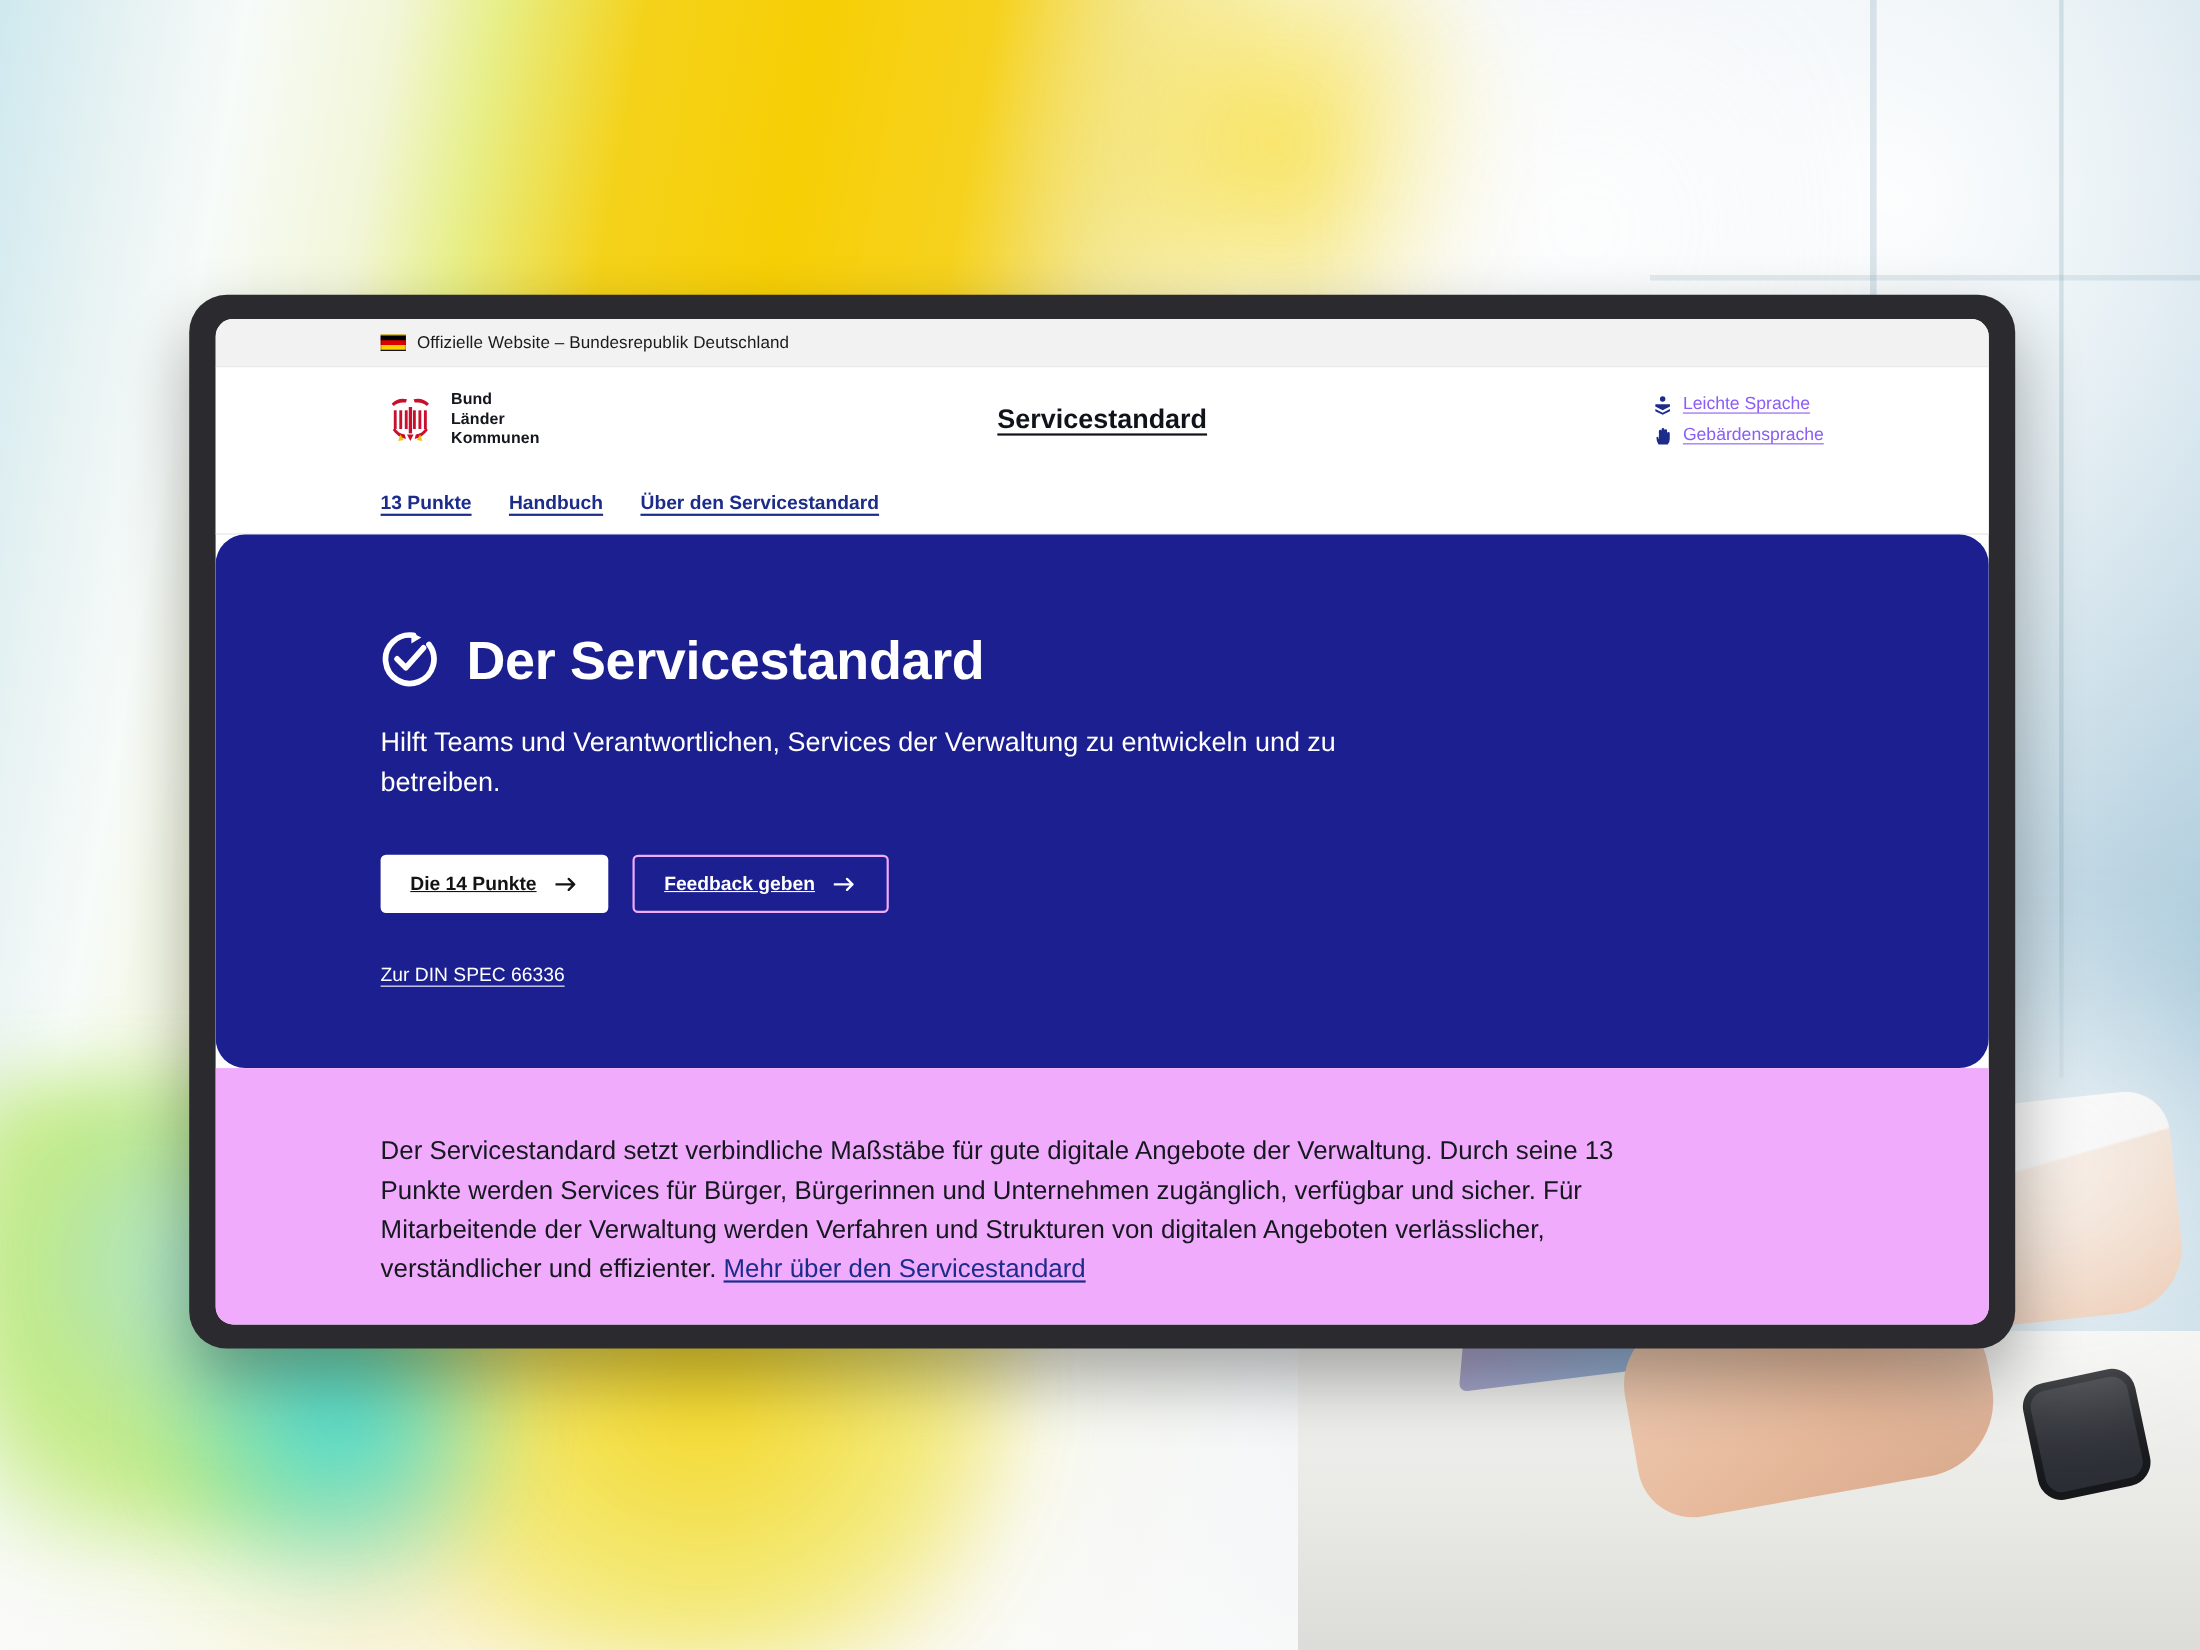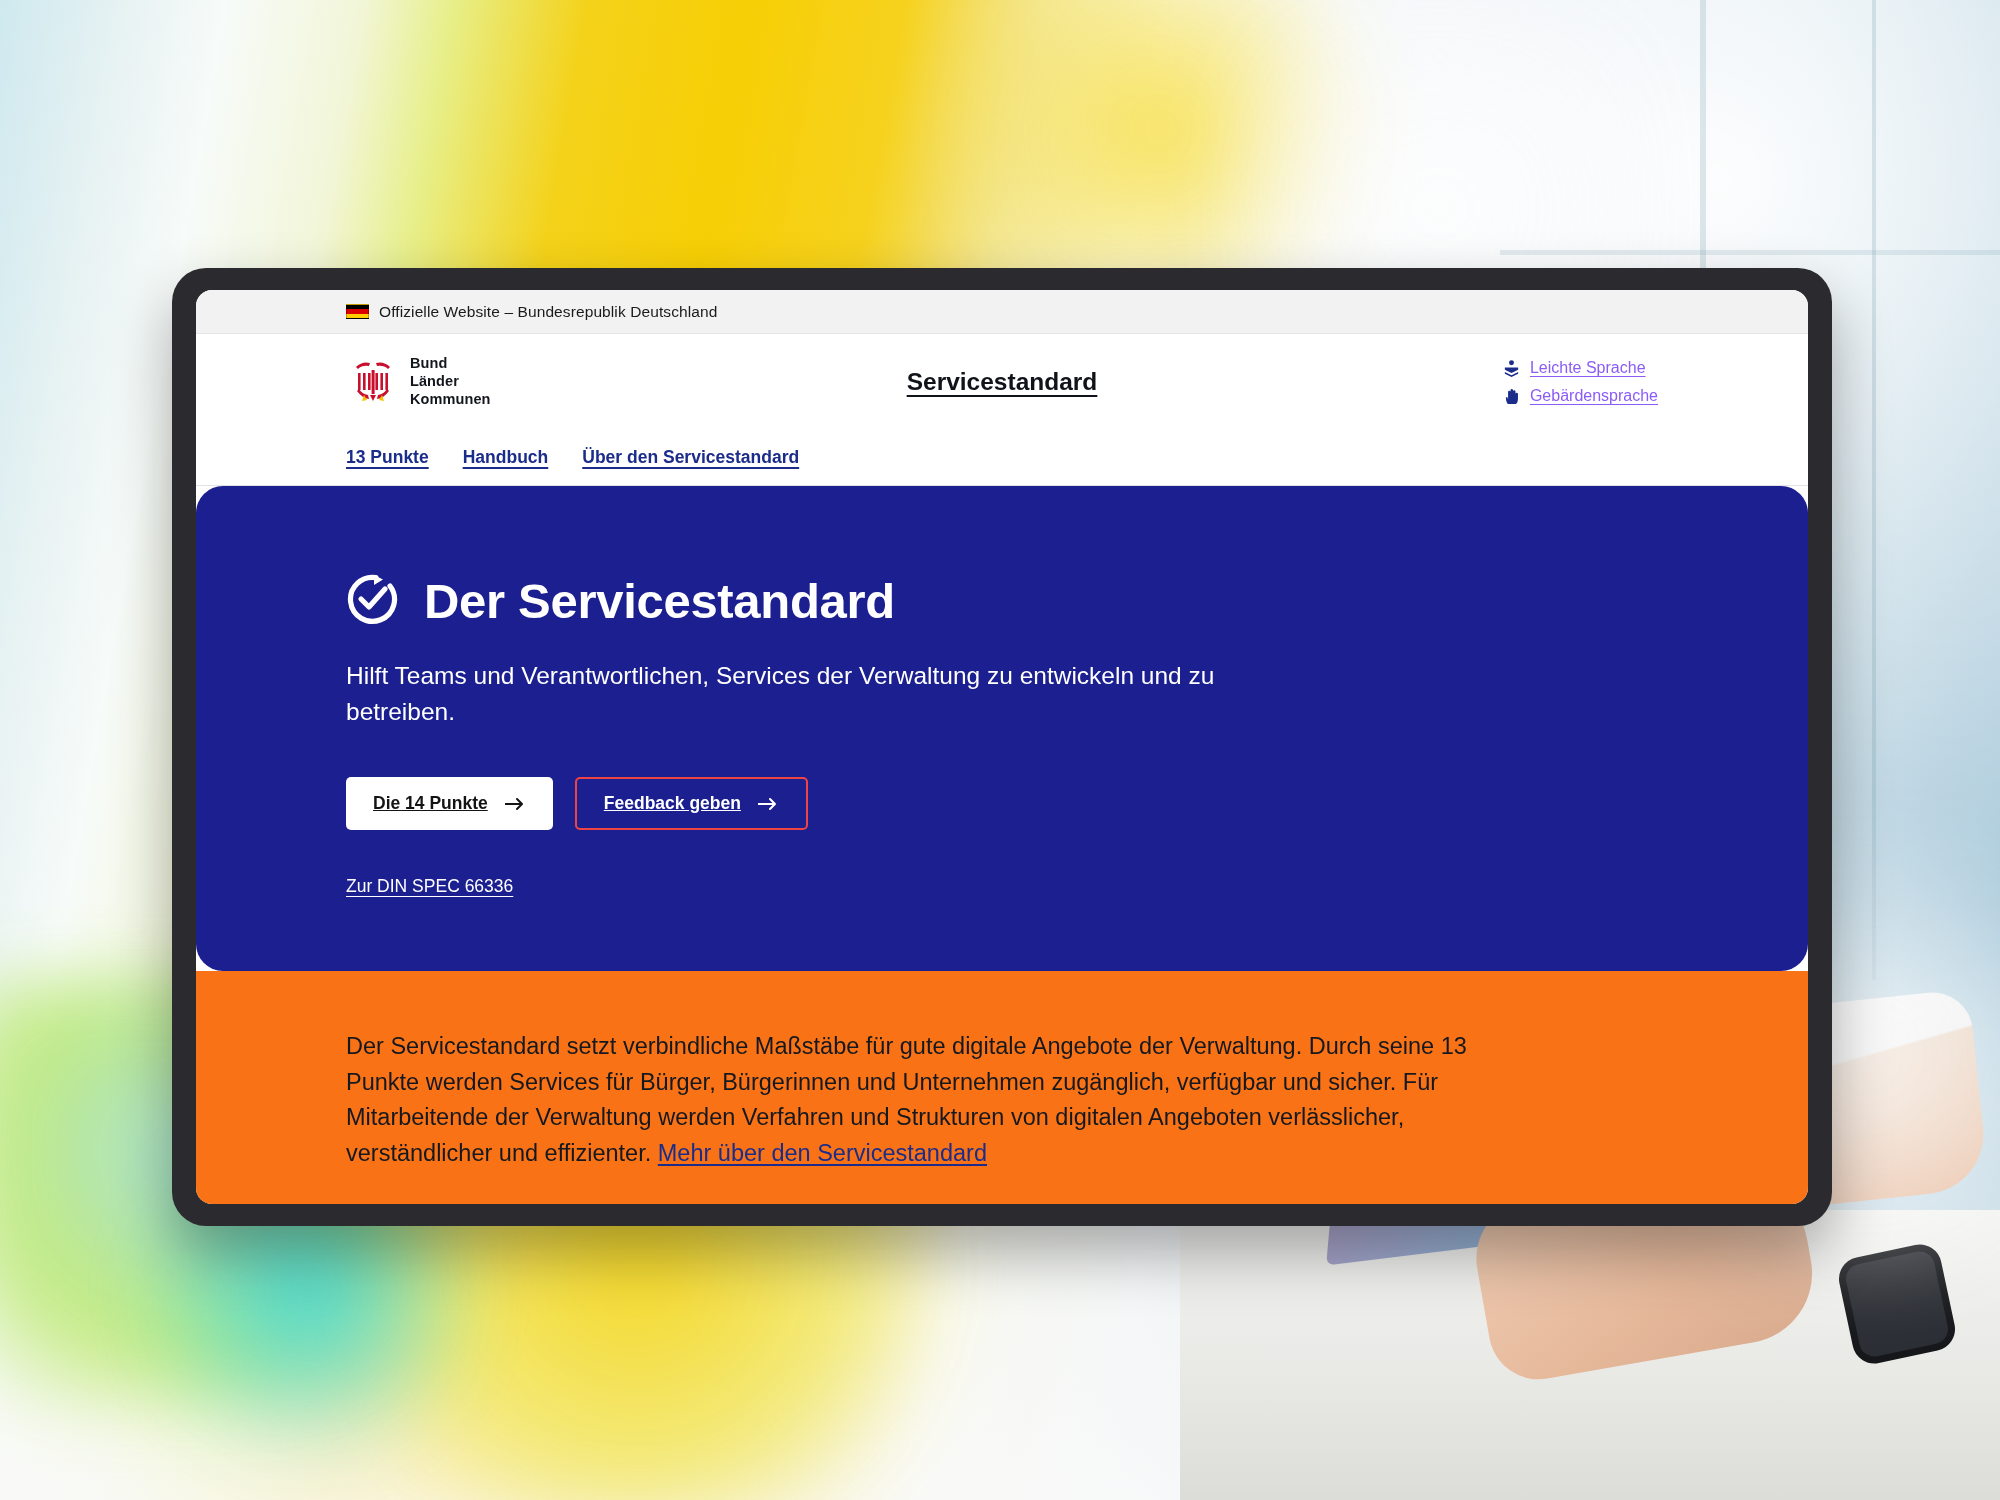--- a/index.html
+++ b/index.html
@@ -262,33 +262,33 @@
     align-items: center;
     gap: 17px;
     font-size: 17.5px;
     font-weight: bold;
     padding: 14px 27px;
     border-radius: 5px;
     box-sizing: border-box;
     white-space: nowrap;
   }
   .btn-primary { background: #fff; color: #141414; }
-  .btn-secondary { background: transparent; color: #fff; border: 2px solid #ef4444; }
+  .btn-secondary { background: transparent; color: #fff; border: 2px solid #f0abfc; }
   .arrow { width: 21px; height: 14px; flex: none; }
   .hero-din {
     margin-top: 46px;
     font-size: 17.5px;
     color: #fff;
     text-decoration: underline;
     text-underline-offset: 4px;
     display: inline-block;
   }
 
   .intro {
-    background: #f97316;
+    background: #f0abfc;
     padding: 58px 150px 40px;
     box-sizing: border-box;
   }
   .intro p {
     margin: 0;
     font-size: 23.5px;
     line-height: 1.52;
     color: #15181f;
     max-width: 1180px;
   }

